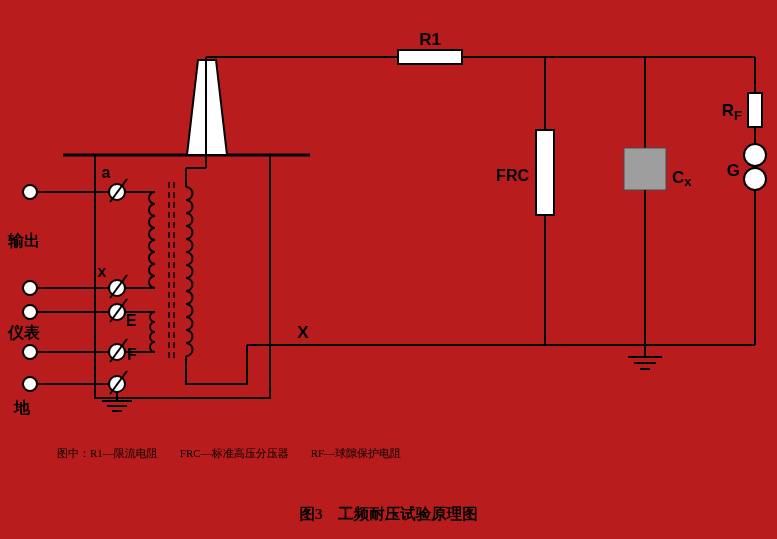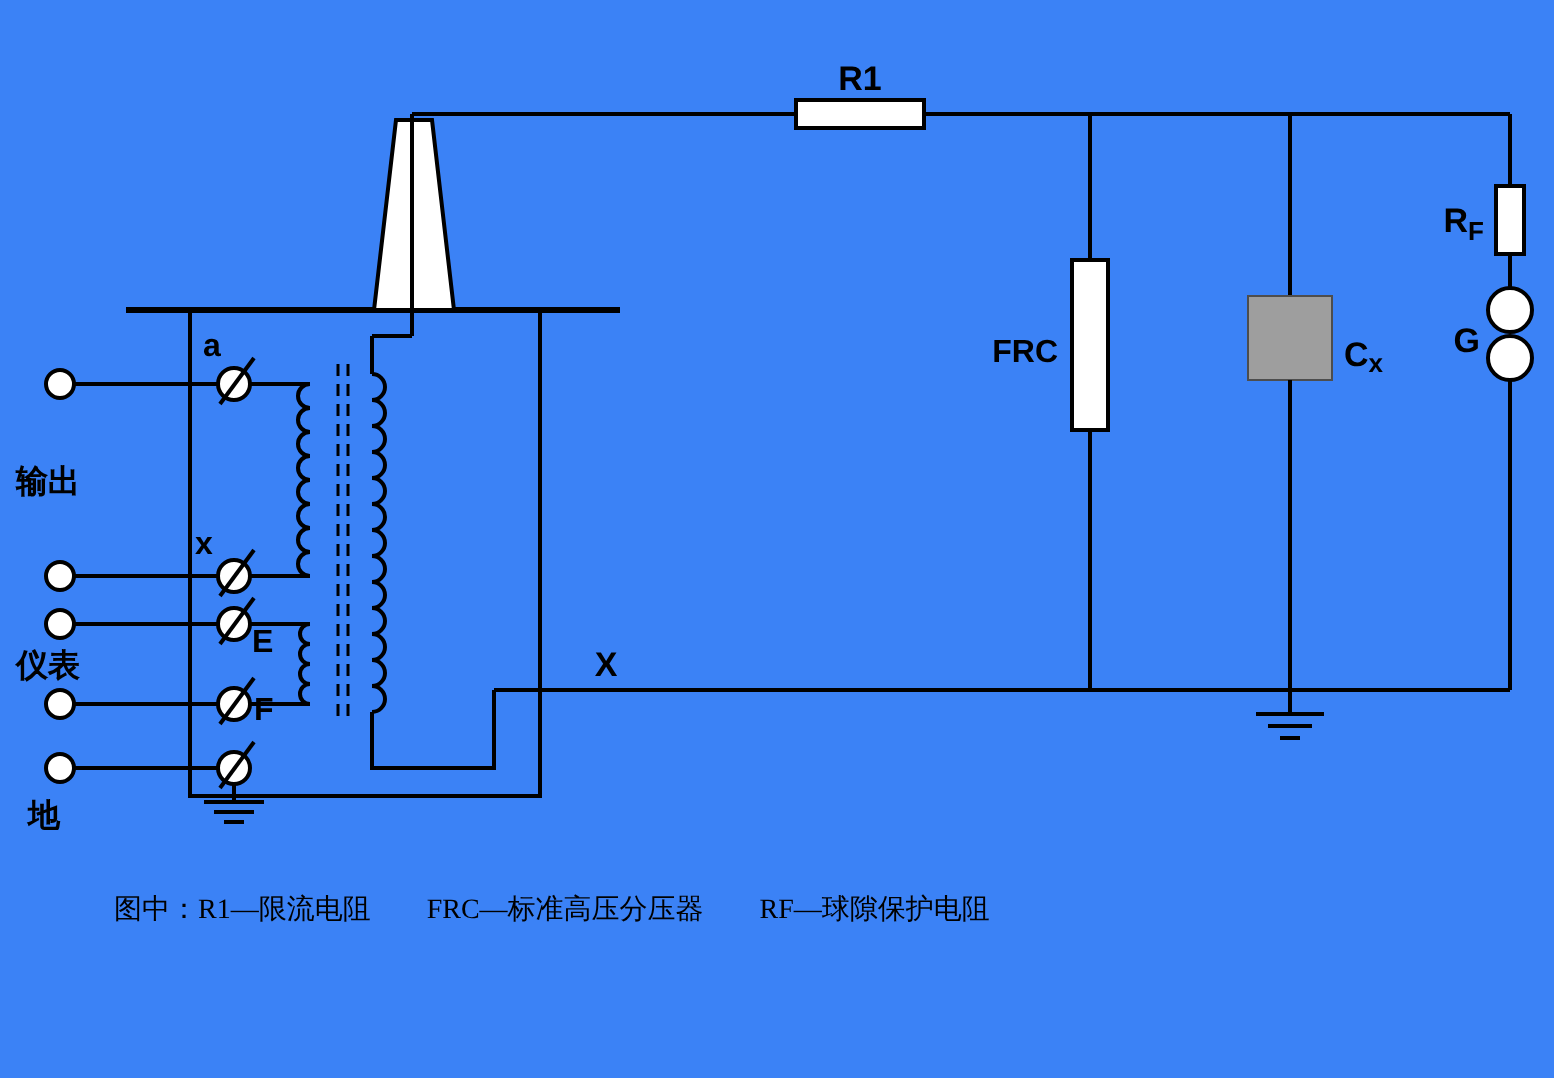--- a/index.html
+++ b/index.html
@@ -1,36 +1,36 @@
 <!DOCTYPE html>
 <html><head>
 <meta charset="utf-8">
 <style>
   html,body{margin:0;padding:0;background:#fff;}
   .stage{
     position:relative;
     width:777px;height:539px;
-    background:#3b82f6;
+    background:#b91c1c;
     font-family:"Liberation Sans",sans-serif;
     overflow:hidden;
   }
   .stage svg{position:absolute;left:0;top:0;}
   
   .w{stroke:#000;stroke-width:2;fill:none;}
   .w3{stroke:#000;stroke-width:3;fill:none;}
   .comp{stroke:#000;stroke-width:2;fill:#fff;}
   .gray{stroke:#4d4d4d;stroke-width:1;fill:#9e9e9e;}
   .dash{stroke:#000;stroke-width:1.5;fill:none;stroke-dasharray:6 4;}
   text.lbl{font-family:"Liberation Sans",sans-serif;font-weight:700;font-size:16px;fill:#000;stroke:none;}
   text.lbl-lg{font-size:17px;}
   tspan.sub{font-size:13px;}
   .legend{
     position:absolute;
     font-family:"Liberation Serif",serif;
-    font-size:14px;color:#000;white-space:nowrap;
+    font-size:11px;color:#000;white-space:nowrap;
   }
   .legend-1{left:57px;top:446px;}
   .legend-2{left:117px;top:471px;}
   .caption{
     position:absolute;left:0;top:504px;width:100%;
     text-align:center;font-family:"Liberation Serif",serif;
     font-weight:700;font-size:15.5px;color:#000;
   }
 </style>
 </head>
@@ -153,13 +153,14 @@
         <line class="w" x1="37" y1="384" x2="109" y2="384"></line>
       </g>
 
       <text class="lbl" x="8" y="246">输出</text>
       <text class="lbl" x="8" y="338">仪表</text>
       <text class="lbl" x="14" y="413">地</text>
     </g>
   </svg>
 
   <div class="legend legend-1">图中：R1—限流电阻　　FRC—标准高压分压器　　RF—球隙保护电阻</div>
+  <div class="caption">图3　工频耐压试验原理图</div>
 </div>
 
 </body></html>

